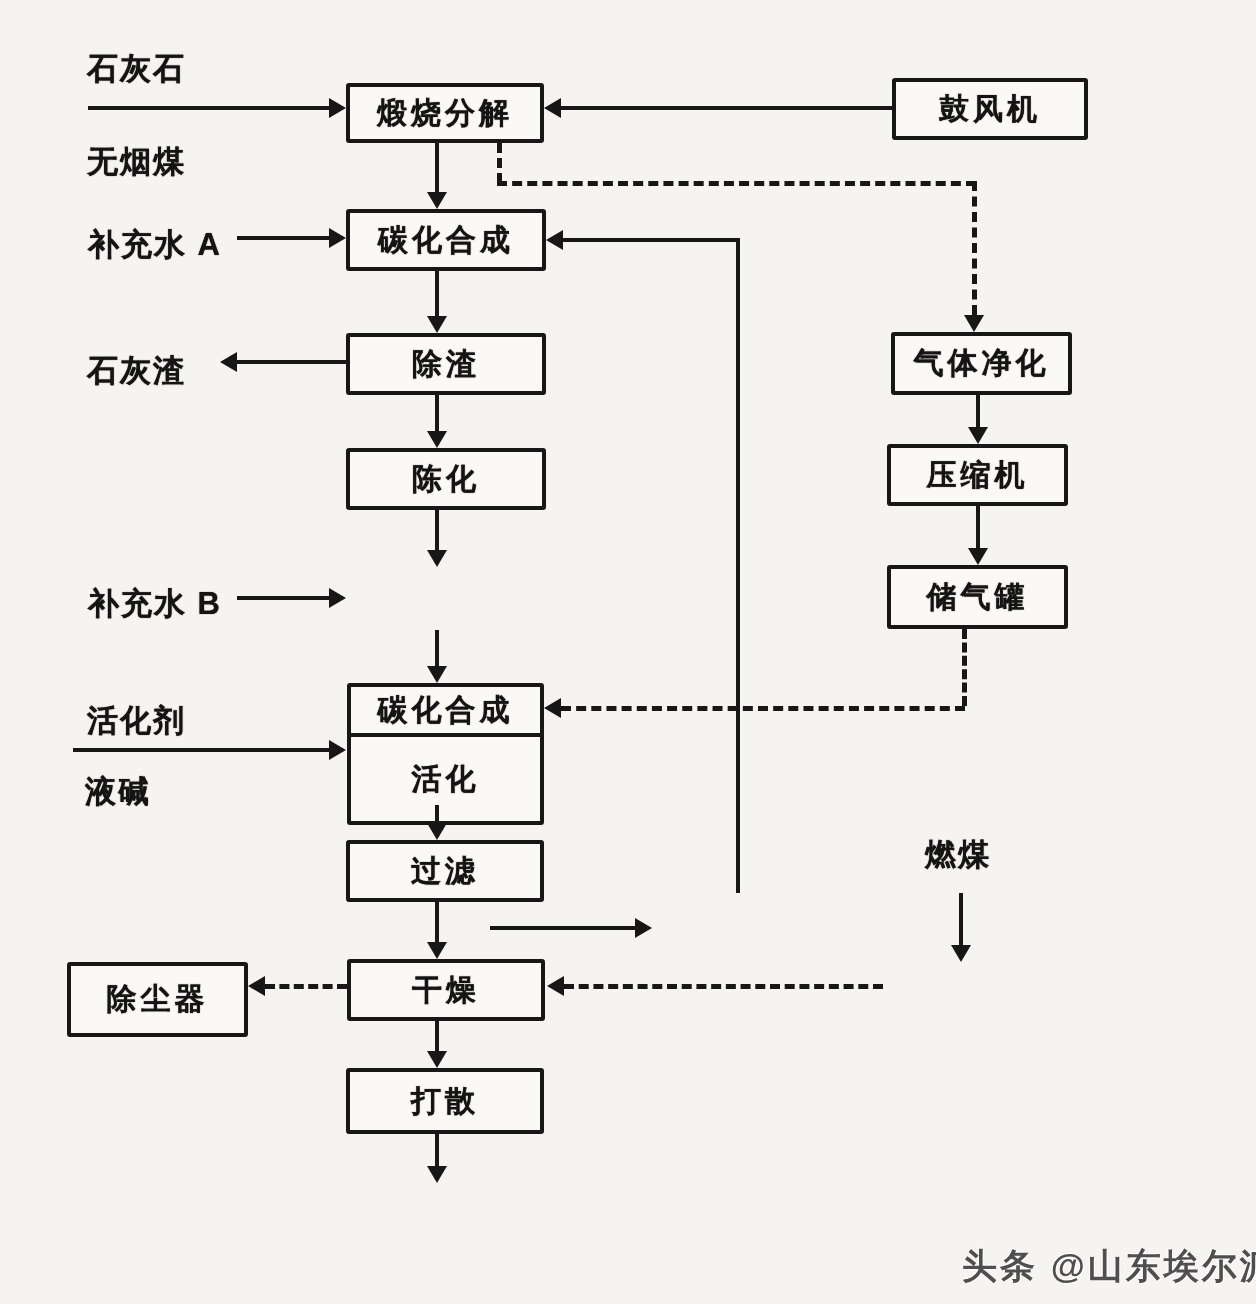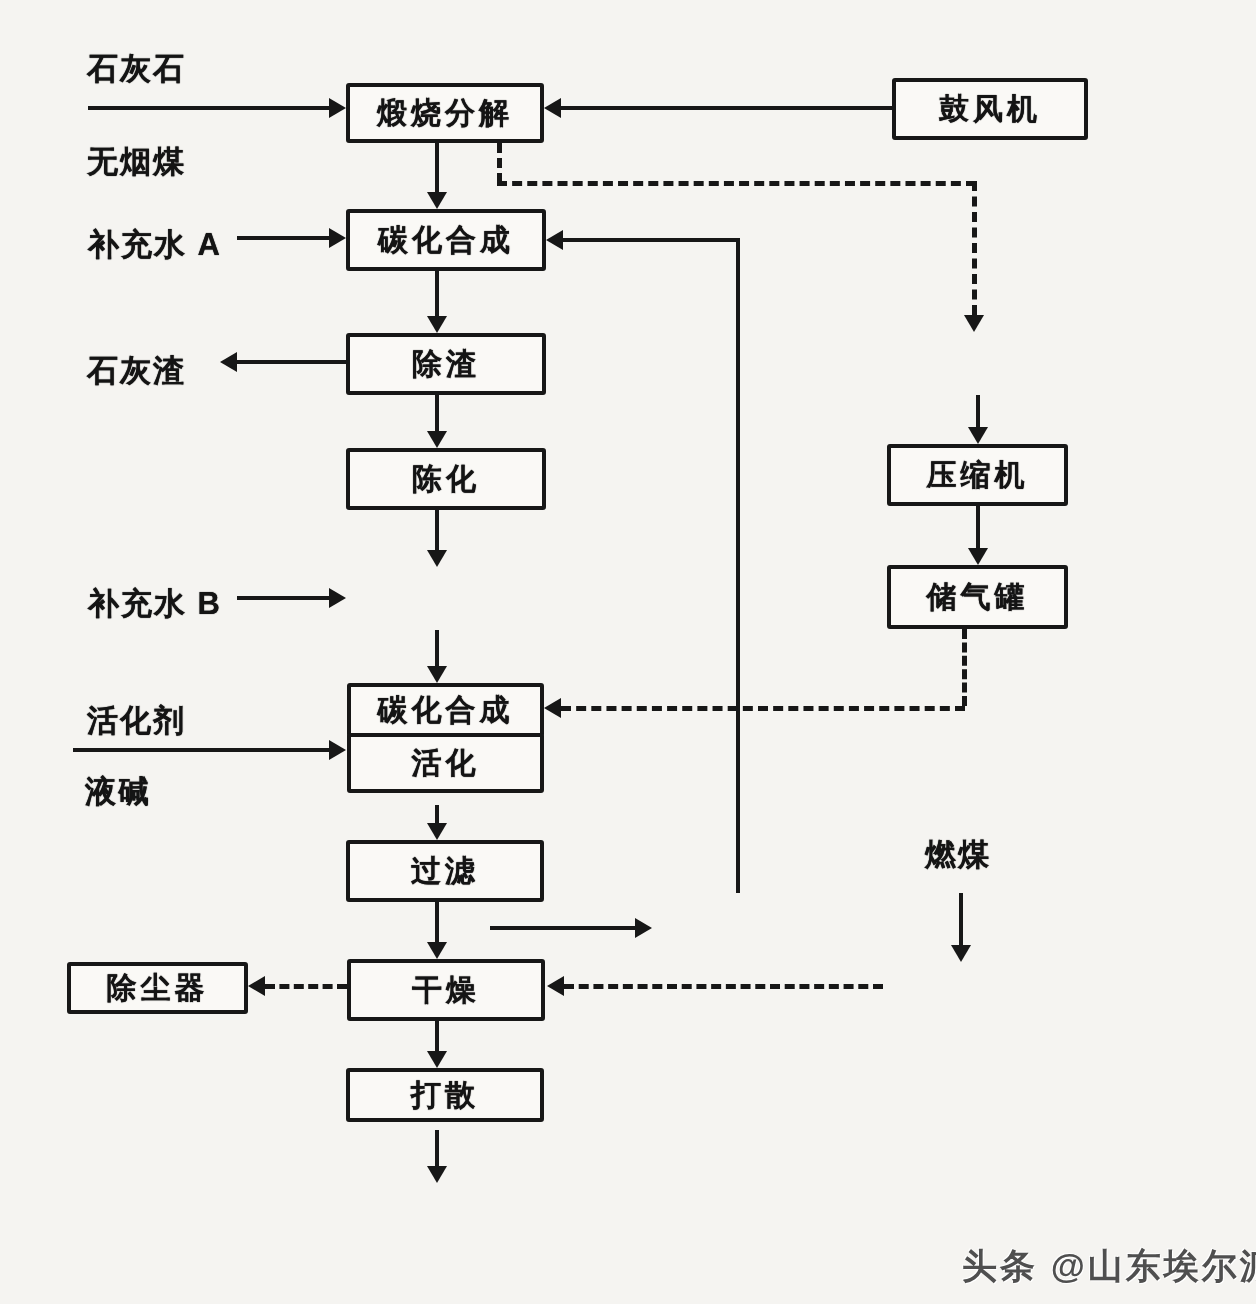--- a/index.html
+++ b/index.html
@@ -60,29 +60,30 @@
 </head>
 <body>
 
 <div class="canvas">
 
   <div class="box" style="left:346px;top:83px;width:198px;height:60px">煅烧分解</div>
   <div class="box" style="left:346px;top:209px;width:200px;height:62px">碳化合成</div>
   <div class="box" style="left:346px;top:333px;width:200px;height:62px">除渣</div>
   <div class="box" style="left:346px;top:448px;width:200px;height:62px">陈化</div>
   <div class="box" style="left:347px;top:683px;width:197px;height:54px">碳化合成</div>
-  <div class="box" style="left:347px;top:733px;width:197px;height:60px">活化</div>
+  <div class="box" style="left:347px;top:733px;width:197px;height:92px">活化</div>
   <div class="box" style="left:346px;top:840px;width:198px;height:62px">过滤</div>
   <div class="box" style="left:347px;top:959px;width:198px;height:62px">干燥</div>
-  <div class="box" style="left:346px;top:1068px;width:198px;height:54px">打散</div>
+  <div class="box" style="left:346px;top:1068px;width:198px;height:66px">打散</div>
 
   <div class="box" style="left:892px;top:78px;width:196px;height:62px">鼓风机</div>
+  <div class="box" style="left:891px;top:332px;width:181px;height:63px">气体净化</div>
   <div class="box" style="left:887px;top:444px;width:181px;height:62px">压缩机</div>
   <div class="box" style="left:887px;top:565px;width:181px;height:64px">储气罐</div>
-  <div class="box" style="left:67px;top:962px;width:181px;height:52px">除尘器</div>
+  <div class="box" style="left:67px;top:962px;width:181px;height:75px">除尘器</div>
 
   <div class="lbl" style="left:87px;top:48px">石灰石</div>
   <div class="lbl" style="left:87px;top:141px">无烟煤</div>
   <div class="lbl" style="left:88px;top:224px">补充水 A</div>
   <div class="lbl" style="left:87px;top:350px">石灰渣</div>
   <div class="lbl" style="left:88px;top:583px">补充水 B</div>
   <div class="lbl" style="left:87px;top:700px">活化剂</div>
   <div class="lbl" style="left:85px;top:771px">液碱</div>
   <div class="lbl" style="left:925px;top:834px">燃煤</div>
 

